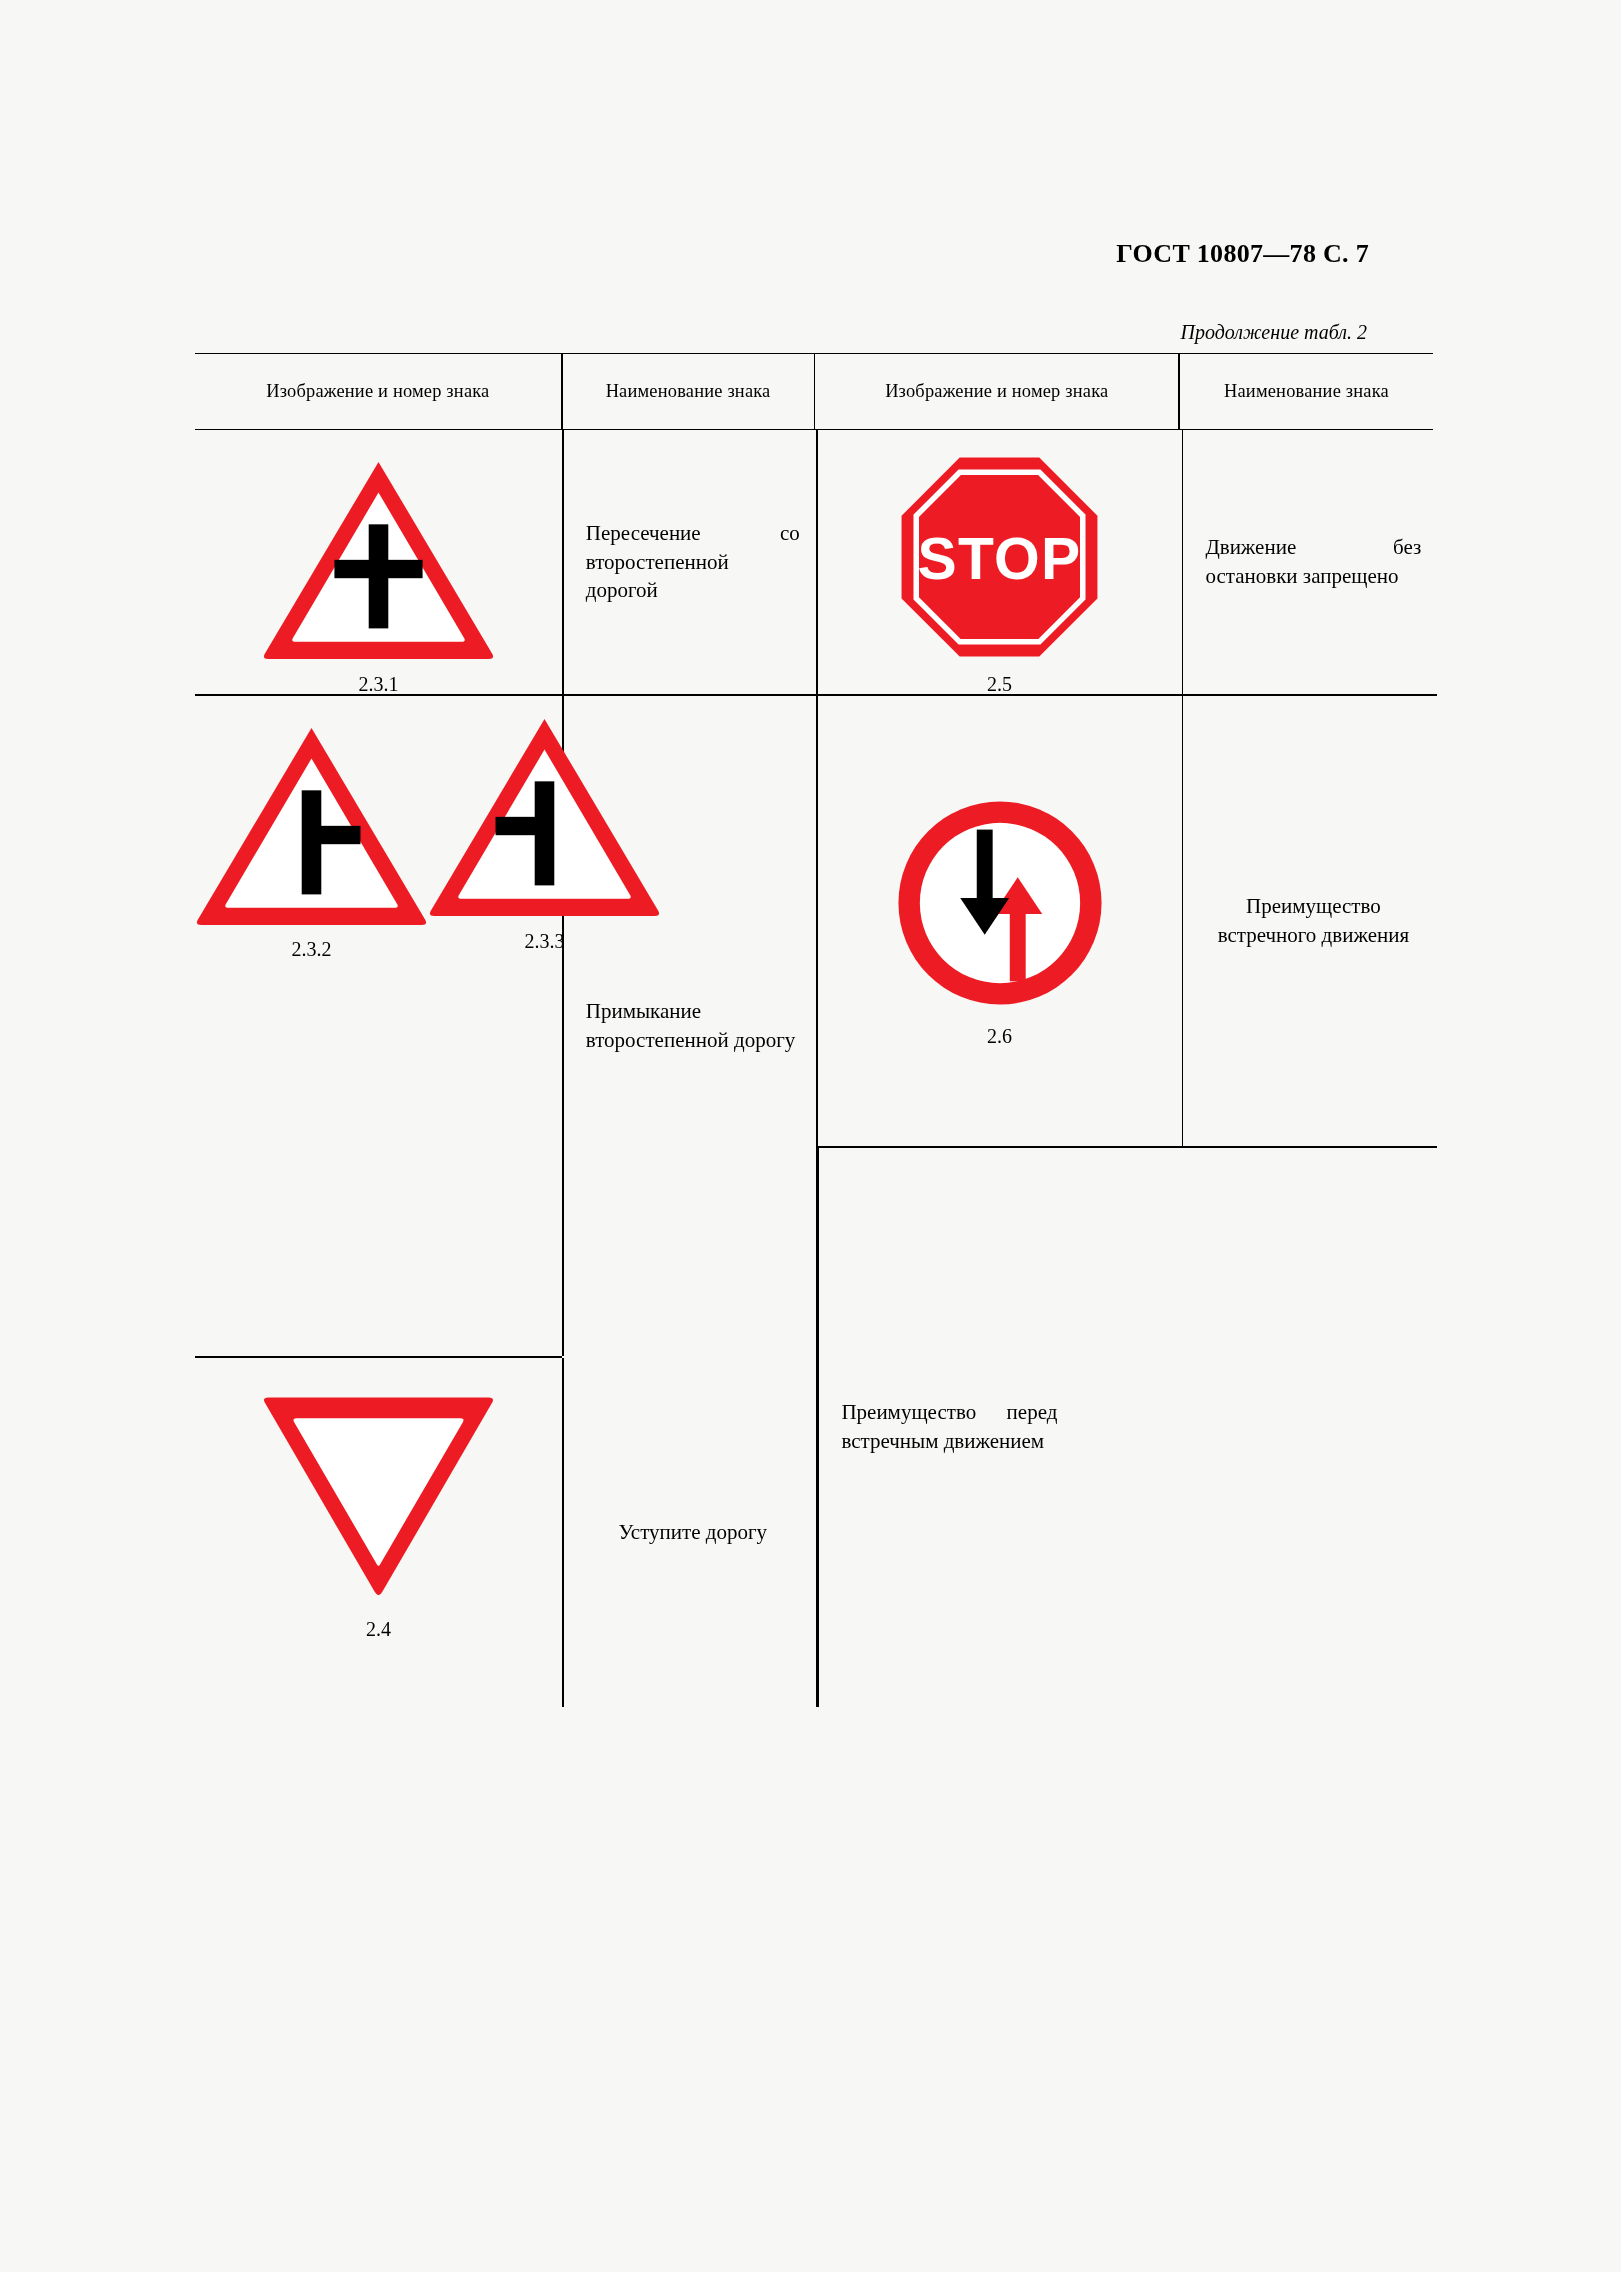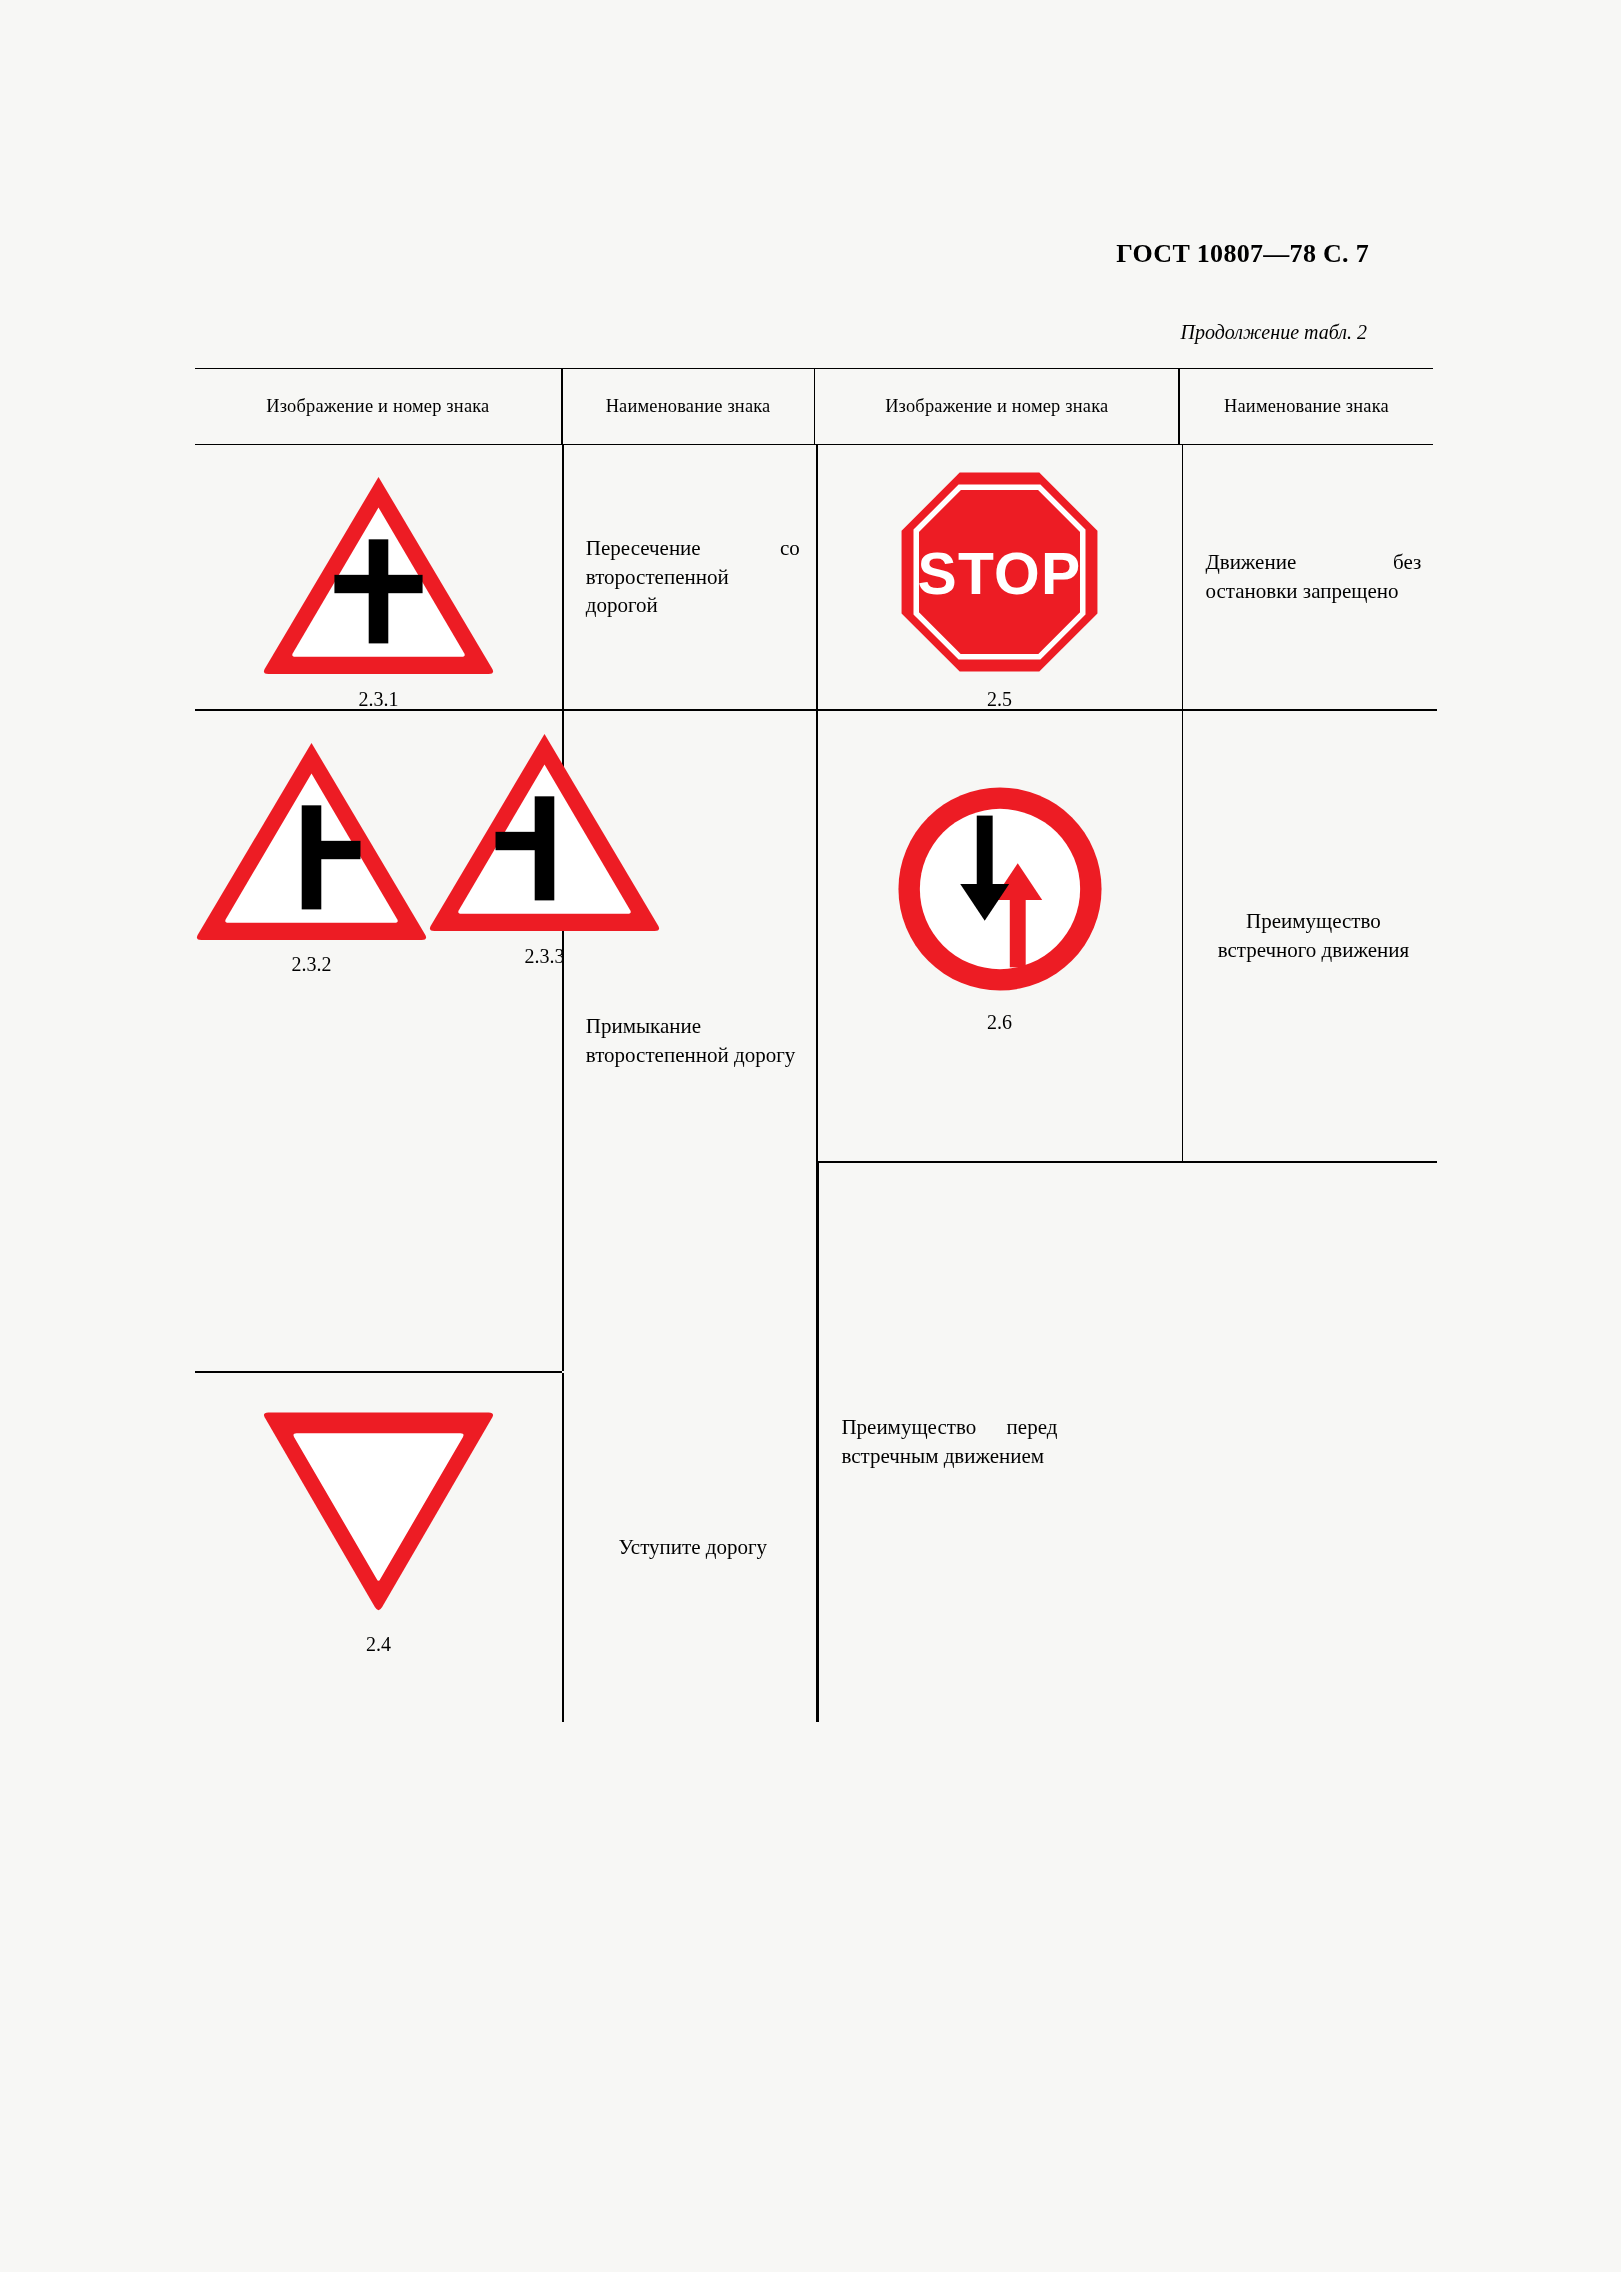--- a/index.html
+++ b/index.html
@@ -34,21 +34,21 @@
     top: 321px;
     right: 197px;
     font-size: 20px;
     font-style: italic;
     white-space: nowrap;
   }
 
   .table {
     position: absolute;
     left: 195px;
-    top: 368px;
+    top: 353px;
     width: 1238px;
     border-top: 1.8px solid #000;
     border-bottom: 0;
     box-sizing: border-box;
   }
   .thead {
     display: flex;
     border-bottom: 1.8px solid #000;
     height: 75px;
   }
@@ -247,21 +247,21 @@
           <div class="namecell right">
             <div class="txt">Движение без остановки запрещено</div>
           </div>
         </div>
 
         <div class="row" style="height:1.8px">
           <div class="hsep"></div>
         </div>
 
         <div class="row" style="height:450px">
-          <div class="imgcell right" style="padding-top:74px">
+          <div class="imgcell right" style="padding-top:103px">
             <div class="sign-wrap">
               <svg width="208" height="208" viewBox="0 0 340 340">
                 <circle class="fill-red" cx="170" cy="170" r="166"></circle>
                 <circle class="fill-white" cx="170" cy="170" r="131"></circle>
 
                 <g class="fill-red">
                   <rect x="186" y="178" width="26" height="120"></rect>
                   <polygon points="199,128 239,188 159,188"></polygon>
                 </g>
 

